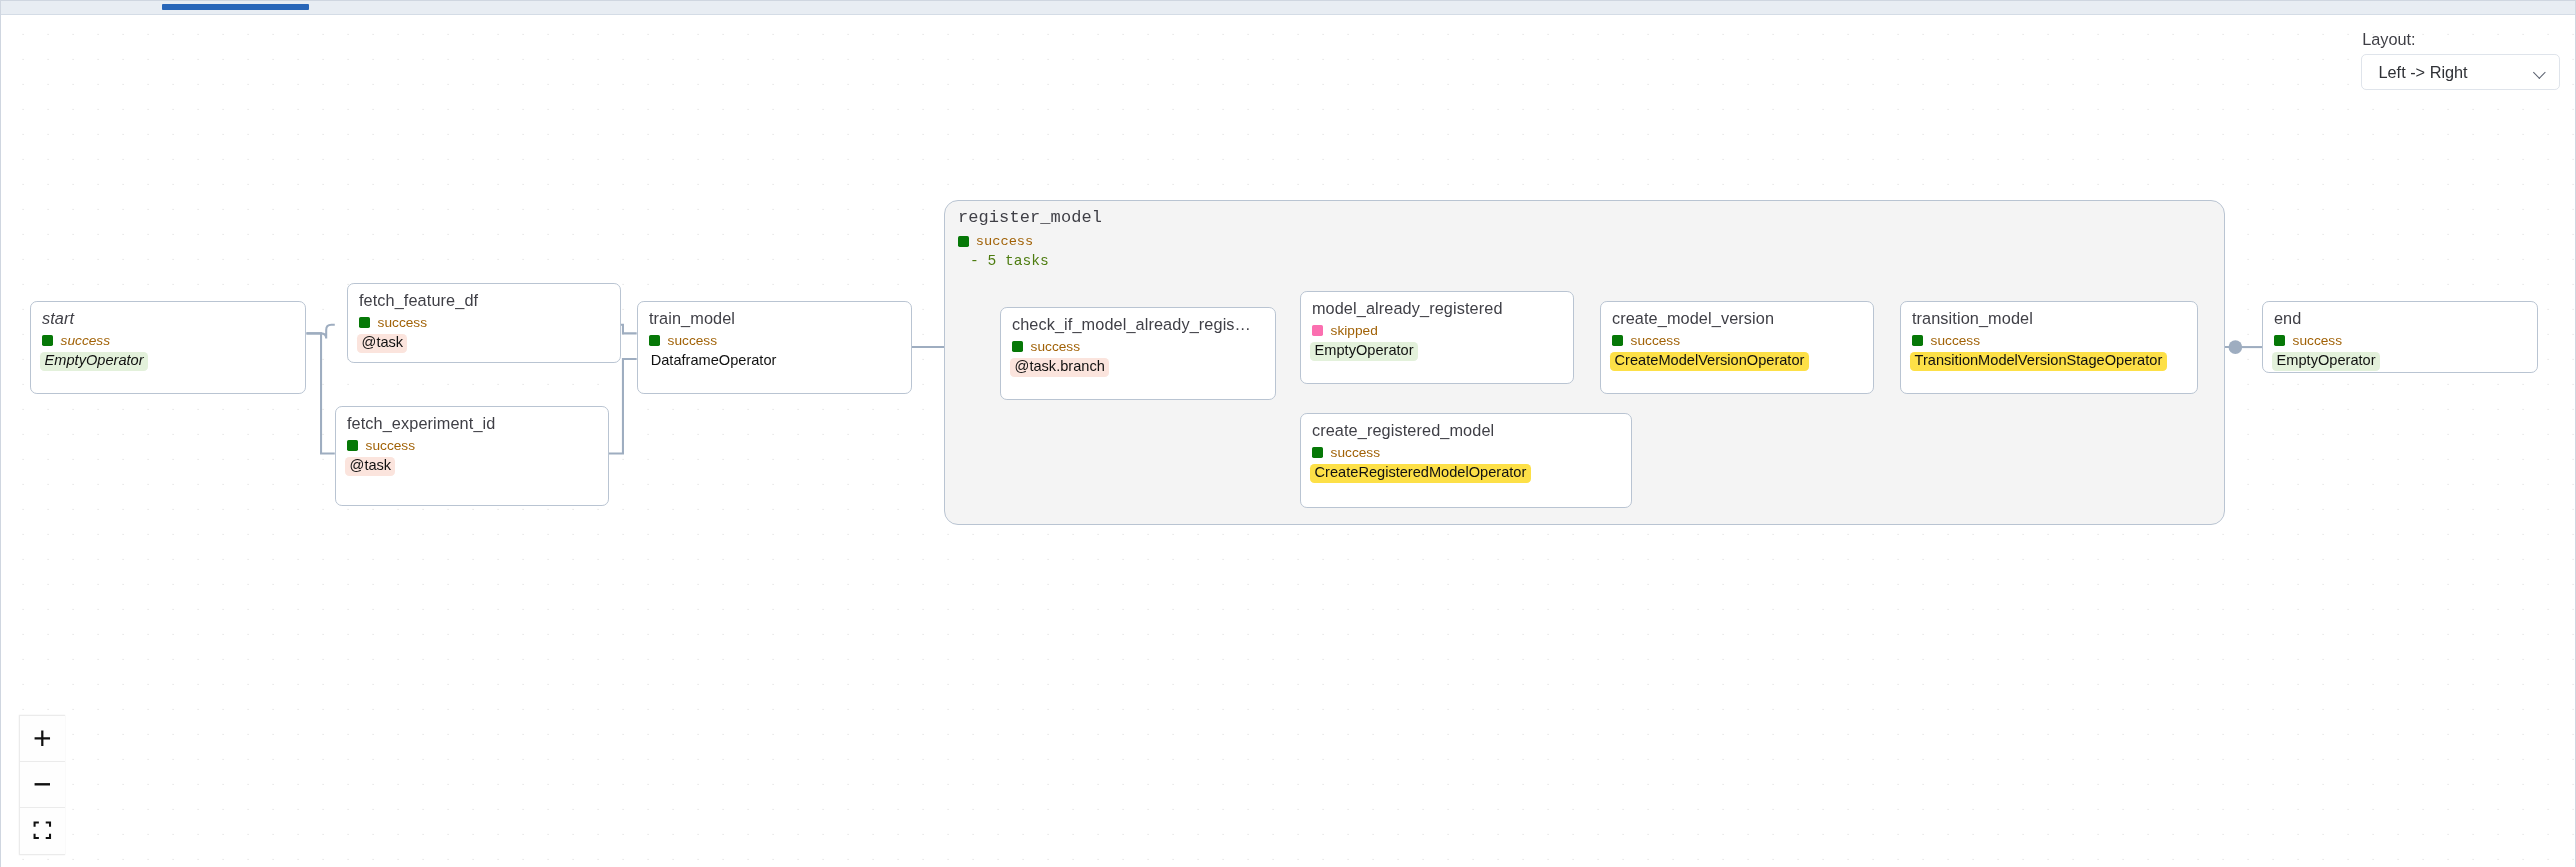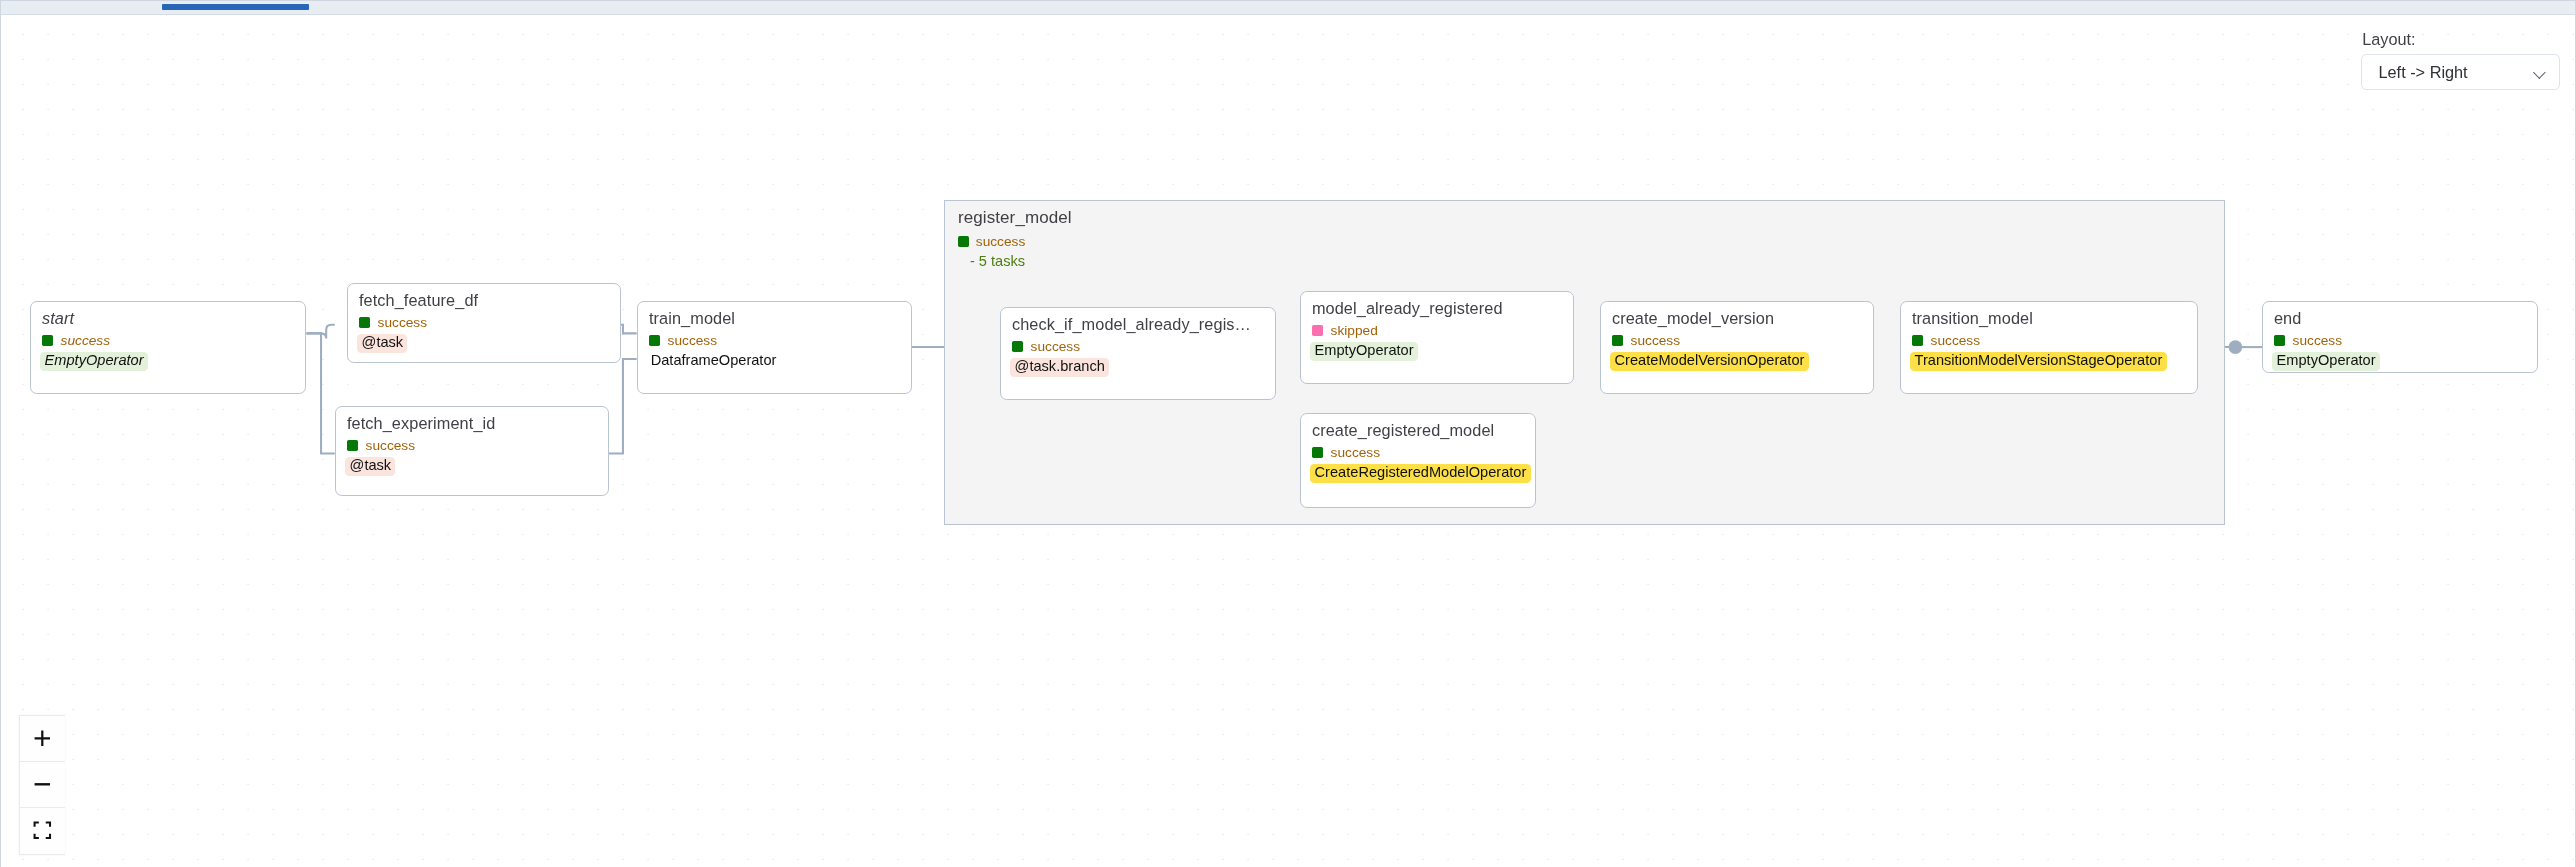--- a/index.html
+++ b/index.html
@@ -49,21 +49,22 @@
   }
 
   
   .edges { position: absolute; left: 0; top: 0; width: 2573px; height: 852px; pointer-events: none; }
 
   
   .group-node {
     position: absolute;
     background: #f4f4f4;
     border: 0.9px solid #b9c4d2;
-    border-radius: 0;
+    border-radius: 14px;
+    font-family: Liberation Mono, monospace;
   }
   .group-title {
     position: absolute;
     left: 13px; top: 7.7px;
     font-size: 17px;
     color: #3f3f46;
     letter-spacing: 0.1px;
     white-space: nowrap;
   }
   .group-status {
@@ -283,21 +284,21 @@
           <div class="op-badge op-empty">EmptyOperator</div>
         </div>
         <div class="node" style="left: 345px; top: 268px; width: 274px; height: 80px;">
           <div class="node-title">fetch_feature_df</div>
           <div class="node-status">
             <span class="sq" style="background: rgb(6, 120, 7);"></span>
             <span class="status-text">success</span>
           </div>
           <div class="op-badge op-task">@task</div>
         </div>
-        <div class="node" style="left: 333px; top: 391px; width: 274px; height: 90px;">
+        <div class="node" style="left: 333px; top: 391px; width: 274px; height: 100px;">
           <div class="node-title">fetch_experiment_id</div>
           <div class="node-status">
             <span class="sq" style="background: rgb(6, 120, 7);"></span>
             <span class="status-text">success</span>
           </div>
           <div class="op-badge op-task">@task</div>
         </div>
         <div class="node" style="left: 635px; top: 286px; width: 275px; height: 93px;">
           <div class="node-title">train_model</div>
           <div class="node-status">
@@ -315,21 +316,21 @@
           <div class="op-badge op-task">@task.branch</div>
         </div>
         <div class="node" style="left: 1298px; top: 276px; width: 274px; height: 93px;">
           <div class="node-title">model_already_registered</div>
           <div class="node-status">
             <span class="sq" style="background: rgb(251, 111, 176);"></span>
             <span class="status-text">skipped</span>
           </div>
           <div class="op-badge op-empty">EmptyOperator</div>
         </div>
-        <div class="node" style="left: 1298px; top: 398px; width: 236px; height: 95px;">
+        <div class="node" style="left: 1298px; top: 398px; width: 332px; height: 95px;">
           <div class="node-title">create_registered_model</div>
           <div class="node-status">
             <span class="sq" style="background: rgb(6, 120, 7);"></span>
             <span class="status-text">success</span>
           </div>
           <div class="op-badge op-orange">CreateRegisteredModelOperator</div>
         </div>
         <div class="node" style="left: 1598px; top: 286px; width: 274px; height: 93px;">
           <div class="node-title">create_model_version</div>
           <div class="node-status">

